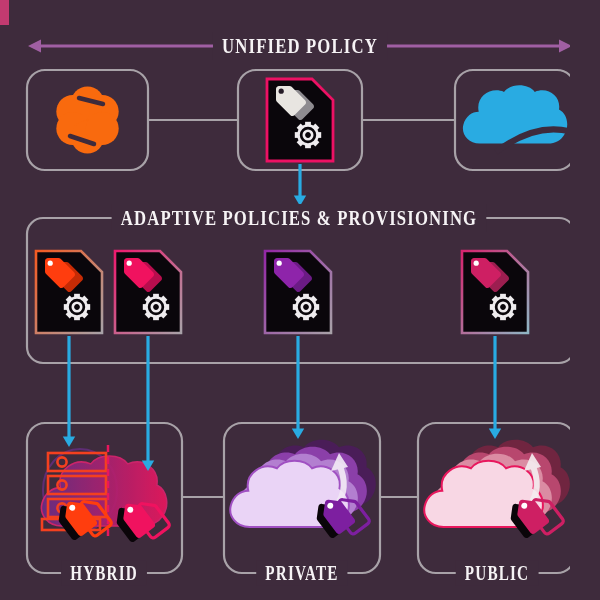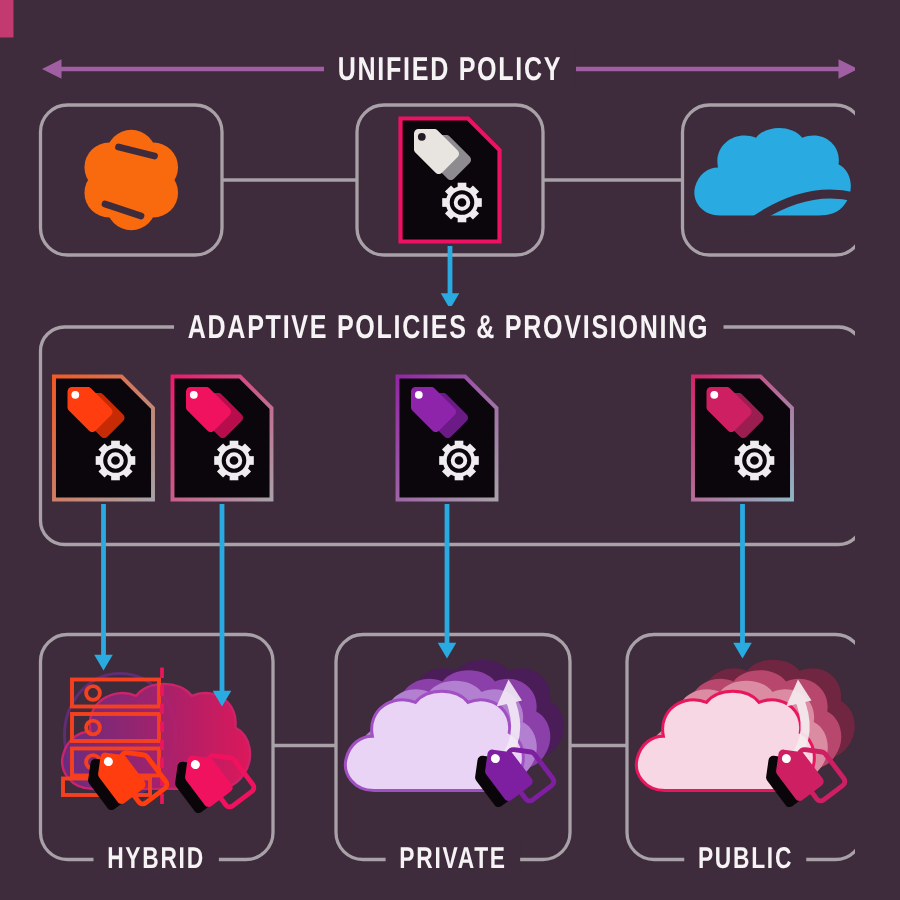--- a/index.html
+++ b/index.html
@@ -1,17 +1,17 @@
 <!DOCTYPE html>
 <html><head>
 <meta charset="utf-8">
 <style>
   html,body{margin:0;padding:0;background:#3E2B3C;}
   #stage{position:relative;width:570px;height:600px;background:#3E2B3C;overflow:hidden;
-         font-family:Liberation Sans, sans-serif;}
+         font-family:Liberation Serif, serif;}
   #art{position:absolute;left:0;top:0;}
   .lbl{position:absolute;transform:translate(-50%,-50%) scaleX(.76);
        color:#F6F3F5;background:#3E2B3C;font-weight:bold;font-size:22px;
        letter-spacing:1.5px;padding:1px 12px;white-space:nowrap;}
   .lbl.small{font-size:20px;}
 </style>
 </head>
 <body>
 
 <div id="stage">

